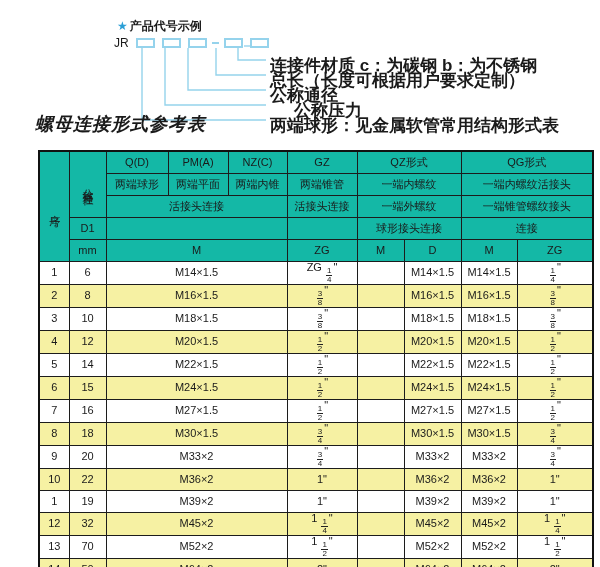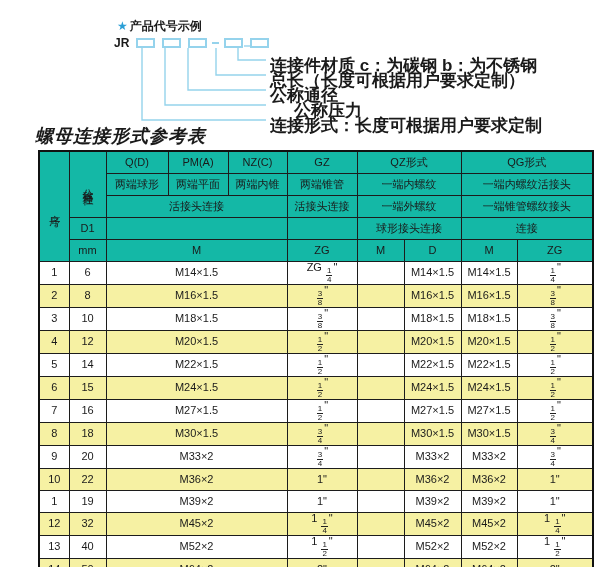--- a/index.html
+++ b/index.html
@@ -2,28 +2,28 @@
 <html><head>
 <meta charset="utf-8">
 <style>
   html,body{margin:0;padding:0;background:#ffffff;}
   #page{position:relative;width:600px;height:567px;background:#ffffff;overflow:hidden;
         font-family:"Liberation Sans",sans-serif;color:#1a1a1a;}
 
   
   #diagram-title{position:absolute;left:117px;top:18px;font-size:12px;font-weight:bold;}
   #diagram-title .star{color:#2B9FD6;margin-right:2px;font-weight:normal;}
-  #code-line{position:absolute;left:114px;top:36px;font-size:12px;font-weight:bold;display:flex;align-items:center;height:14px;}
+  #code-line{position:absolute;left:114px;top:36px;font-size:12px;font-weight:normal;display:flex;align-items:center;height:14px;}
   .code-box{display:inline-block;width:15px;height:6px;border:2px solid #95D3EC;background:#fff;margin-left:7px;}
   .code-dash{display:inline-block;width:7px;height:2px;background:#95D3EC;margin-left:5px;margin-right:-2px;}
   #connector-svg{position:absolute;left:0;top:0;width:600px;height:567px;pointer-events:none;}
   .diag-label{position:absolute;left:270px;font-size:17px;font-weight:bold;white-space:nowrap;color:#1a1a1a;}
 
   
-  #table-title{position:absolute;left:35px;top:124px;font-size:18px;font-weight:bold;
+  #table-title{position:absolute;left:35px;top:112px;font-size:18px;font-weight:bold;
                font-family:"DejaVu Serif",serif;font-style:italic;letter-spacing:1px;}
   #ref-table{position:absolute;left:38px;top:150px;width:554px;border-collapse:collapse;
              table-layout:fixed;font-size:11px;}
   #ref-table th,#ref-table td{border:1px solid #1c1c1c;text-align:center;vertical-align:middle;
              padding:0 1px;overflow:hidden;white-space:nowrap;}
   #ref-table{border:2px solid #111;}
   #ref-table thead th{background:#14b8a6;font-weight:normal;height:21px;line-height:1.1;}
   #ref-table tbody td{background:#ffffff;height:21px;line-height:1.05;}
   #ref-table tbody tr.alt td{background:#F6F1A3;}
   .vert{writing-mode:vertical-lr;text-orientation:upright;letter-spacing:2px;margin:0 auto;line-height:1;}
@@ -58,21 +58,21 @@
       <polyline points="188,48 188,90 266,90"></polyline>
       <polyline points="216,48 216,75 266,75"></polyline>
       <polyline points="238,48 238,60 266,60"></polyline>
     </g>
   </svg>
 
   <div class="diag-label" style="top:54px;">连接件材质  c：为碳钢  b：为不锈钢</div>
   <div class="diag-label" style="top:69px;text-align:center;">总长（长度可根据用户要求定制）</div>
   <div class="diag-label" style="top:84px;">公称通径</div>
   <div class="diag-label" style="top:99px;margin-left:24px;">公称压力</div>
-  <div class="diag-label" style="top:114px;">连接形式：长度可根据用户要求定制</div>
+  <div class="diag-label" style="top:114px;">两端球形：见金属软管常用结构形式表</div>
 
   <div id="table-title">螺母连接形式参考表</div>
 
   <table id="ref-table">
     <colgroup>
       <col style="width:30px">
         <col style="width:37px">
         <col style="width:62px">
         <col style="width:60px">
       <col style="width:59px">
@@ -300,21 +300,21 @@
           <td></td>
           <td>M45×2</td>
           <td>M45×2</td>
           <td>1 <span class="frac">
               <span class="n">1</span>
               <span class="d">4</span>
             </span>"</td>
         </tr>
         <tr>
           <td>13</td>
-          <td>40</td>
+          <td>70</td>
           <td colspan="3">M52×2</td>
           <td>1 <span class="frac">
               <span class="n">1</span>
               <span class="d">2</span>
             </span>"</td>
           <td></td>
           <td>M52×2</td>
           <td>M52×2</td>
           <td>1 <span class="frac">
               <span class="n">1</span>

